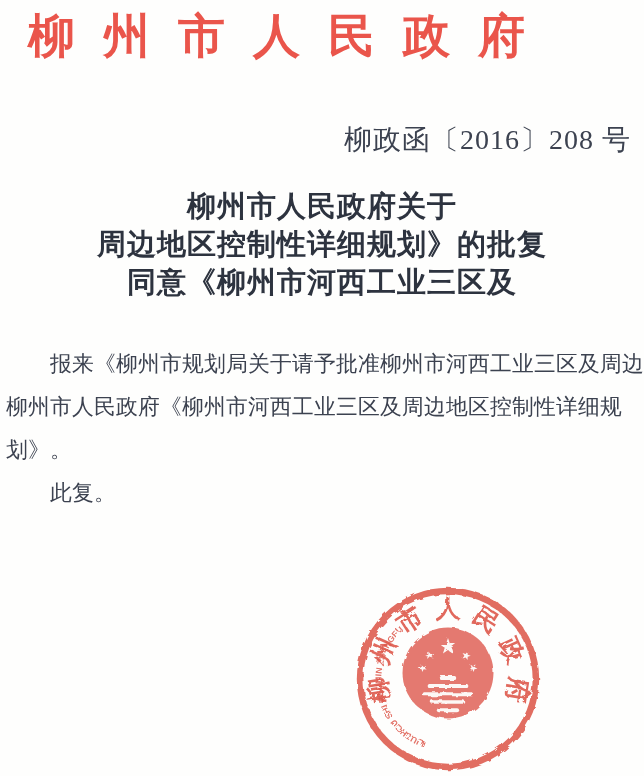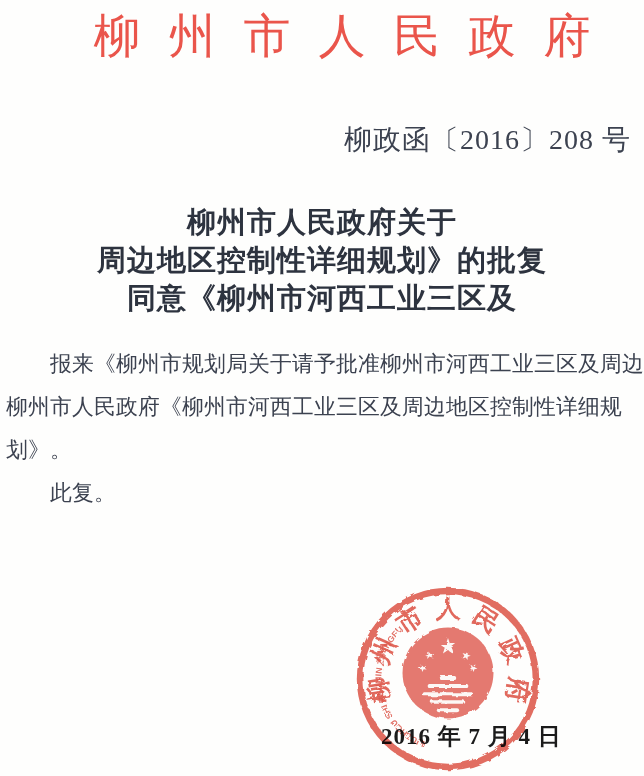--- a/index.html
+++ b/index.html
@@ -14,40 +14,38 @@
   #page{
     position:relative;
     width:644px;height:776px;
     background:#fefefd;
     overflow:hidden;
     font-family:"Liberation Serif","DejaVu Serif",serif;
     margin:0 auto;
   }
   .header{
     position:absolute;top:5px;left:0;right:0;
-    text-align:center;
-    font-size:47px;font-weight:normal;
+    text-align:left;
+    font-size:47px;font-weight:bold;
     color:var(--header-red);
     letter-spacing:28px;text-indent:28px;
     white-space:nowrap;
-    padding-left:40px;
   }
   .docnum{
     position:absolute;top:121px;right:13px;
     font-size:28px;color:var(--ink);
     letter-spacing:1px;
   }
   .title{
     position:absolute;top:187px;left:0;right:0;
     text-align:center;
     font-size:29px;font-weight:bold;
     line-height:38px;
     color:var(--title-ink);
     letter-spacing:1px;
-    margin-top:16px;
   }
   .body-block{
     position:absolute;top:343px;left:6px;right:9px;
     font-size:21.8px;line-height:43px;
     color:var(--ink);
     letter-spacing:0.2px;
   }
   .line{white-space:nowrap;}
   .line.indent{text-indent:44px;}
   .seal{
@@ -121,15 +119,14 @@
           <rect x="87" y="92" width="16" height="4" rx="1.5"></rect>
           <rect x="75" y="100" width="40" height="4" rx="1.5"></rect>
           <rect x="70" y="108" width="50" height="4" rx="1.5"></rect>
           <rect x="78" y="116" width="34" height="3.5" rx="1.5"></rect>
           <rect x="84" y="124" width="22" height="4" rx="2"></rect>
         </g>
       </g>
     </g>
   </svg>
 
-  <div class="date">2016 年 7 月 4 日</div>
 
 </div>
 
 </body></html>

